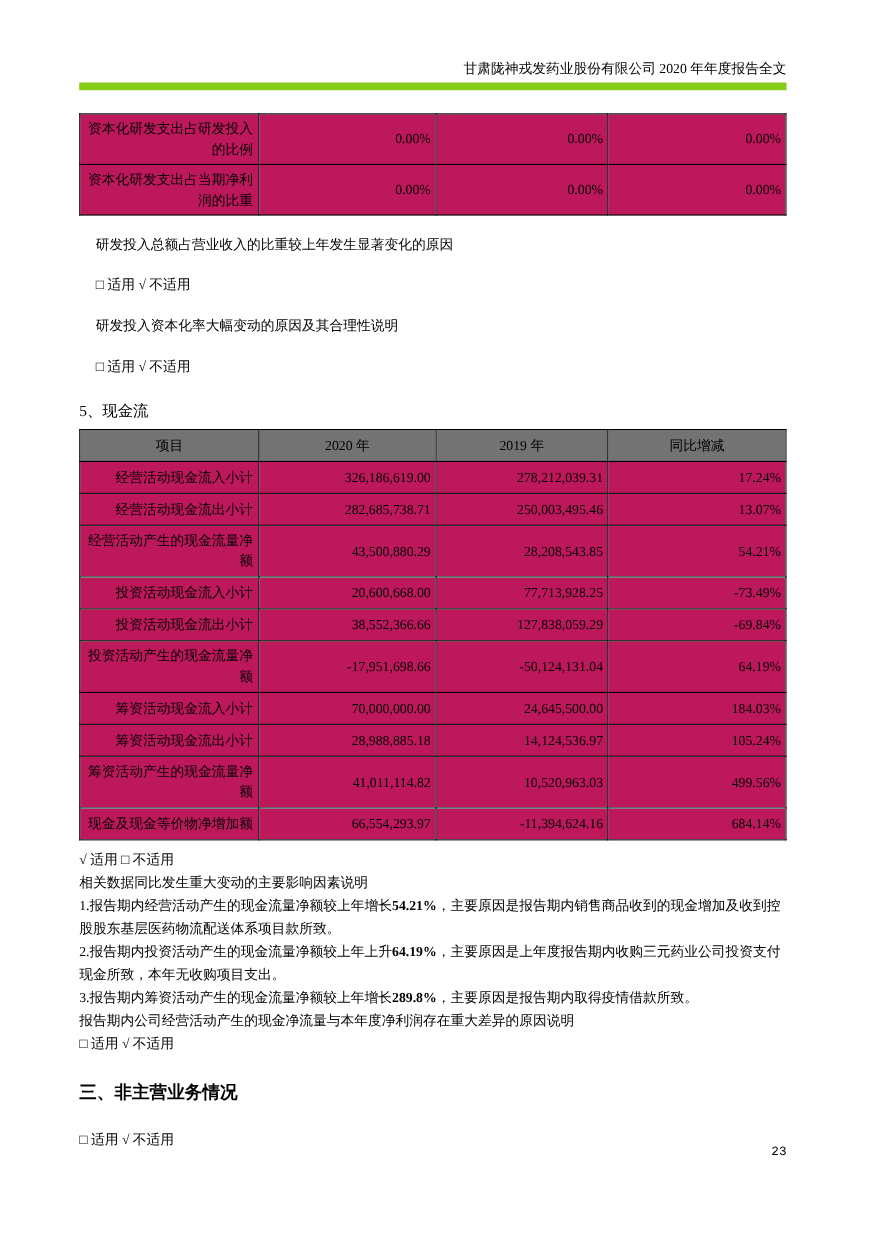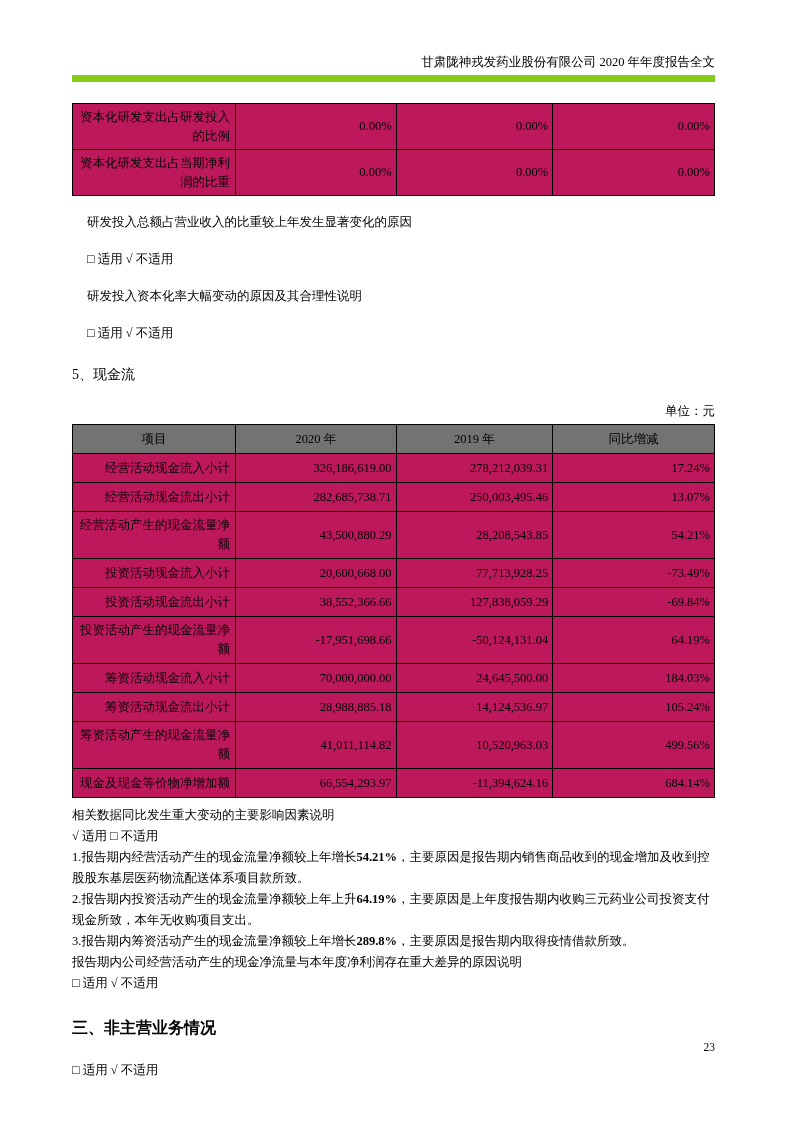--- a/index.html
+++ b/index.html
@@ -90,20 +90,21 @@
     line-height:20px;
   }
   .final-line{margin-top:22px;font-size:12.5px;line-height:21px;}
 
   .page-number{
     position:absolute;
     top:1041px;
     right:78px;
     font-size:11.5px;
     line-height:13px;
+    font-family:Liberation Mono, monospace;
   }
 </style>
 </head>
 <body>
 
 <div class="page">
   <div class="content">
 
     <div class="doc-header">
       <span>甘肃陇神戎发药业股份有限公司 2020 年年度报告全文</span>
@@ -134,21 +135,20 @@
 
     <div class="qa">
       <p>研发投入总额占营业收入的比重较上年发生显著变化的原因</p>
       <p>□ 适用 √ 不适用</p>
       <p>研发投入资本化率大幅变动的原因及其合理性说明</p>
       <p>□ 适用 √ 不适用</p>
     </div>
 
     <h2 class="sub-heading">5、现金流</h2>
 
-    <div class="unit-row">单位：元</div>
 
     <table class="tbl cf-table">
       <colgroup>
           <col class="c1">
           <col class="c2">
           <col class="c3">
           <col class="c4">
         </colgroup>
       <tbody>
         <tr class="hrow">
@@ -214,22 +214,22 @@
         <tr class="single">
           <td class="lbl">现金及现金等价物净增加额</td>
           <td class="val">66,554,293.97</td>
           <td class="val">-11,394,624.16</td>
           <td class="val">684.14%</td>
         </tr>
       </tbody>
     </table>
 
     <div class="notes">
+      <p>√ 适用 □ 不适用</p>
       <p>相关数据同比发生重大变动的主要影响因素说明</p>
-      <p>√ 适用 □ 不适用</p>
       <p><span>1.报告期内经营活动产生的现金流量净额较上年增长</span><b class="pct">54.21%</b><span>，主要原因是报告期内销售商品收到的现金增加及收到控股股东基层医药物流配送体系项目款所致。</span></p>
       <p><span>2.报告期内投资活动产生的现金流量净额较上年上升</span><b class="pct">64.19%</b><span>，主要原因是上年度报告期内收购三元药业公司投资支付现金所致，本年无收购项目支出。</span></p>
       <p><span>3.报告期内筹资活动产生的现金流量净额较上年增长</span><b class="pct">289.8%</b><span>，主要原因是报告期内取得疫情借款所致。</span></p>
       <p>报告期内公司经营活动产生的现金净流量与本年度净利润存在重大差异的原因说明</p>
       <p>□ 适用 √ 不适用</p>
     </div>
 
     <h1 class="section-heading">三、非主营业务情况</h1>
 
     <p class="final-line">□ 适用 √ 不适用</p>

